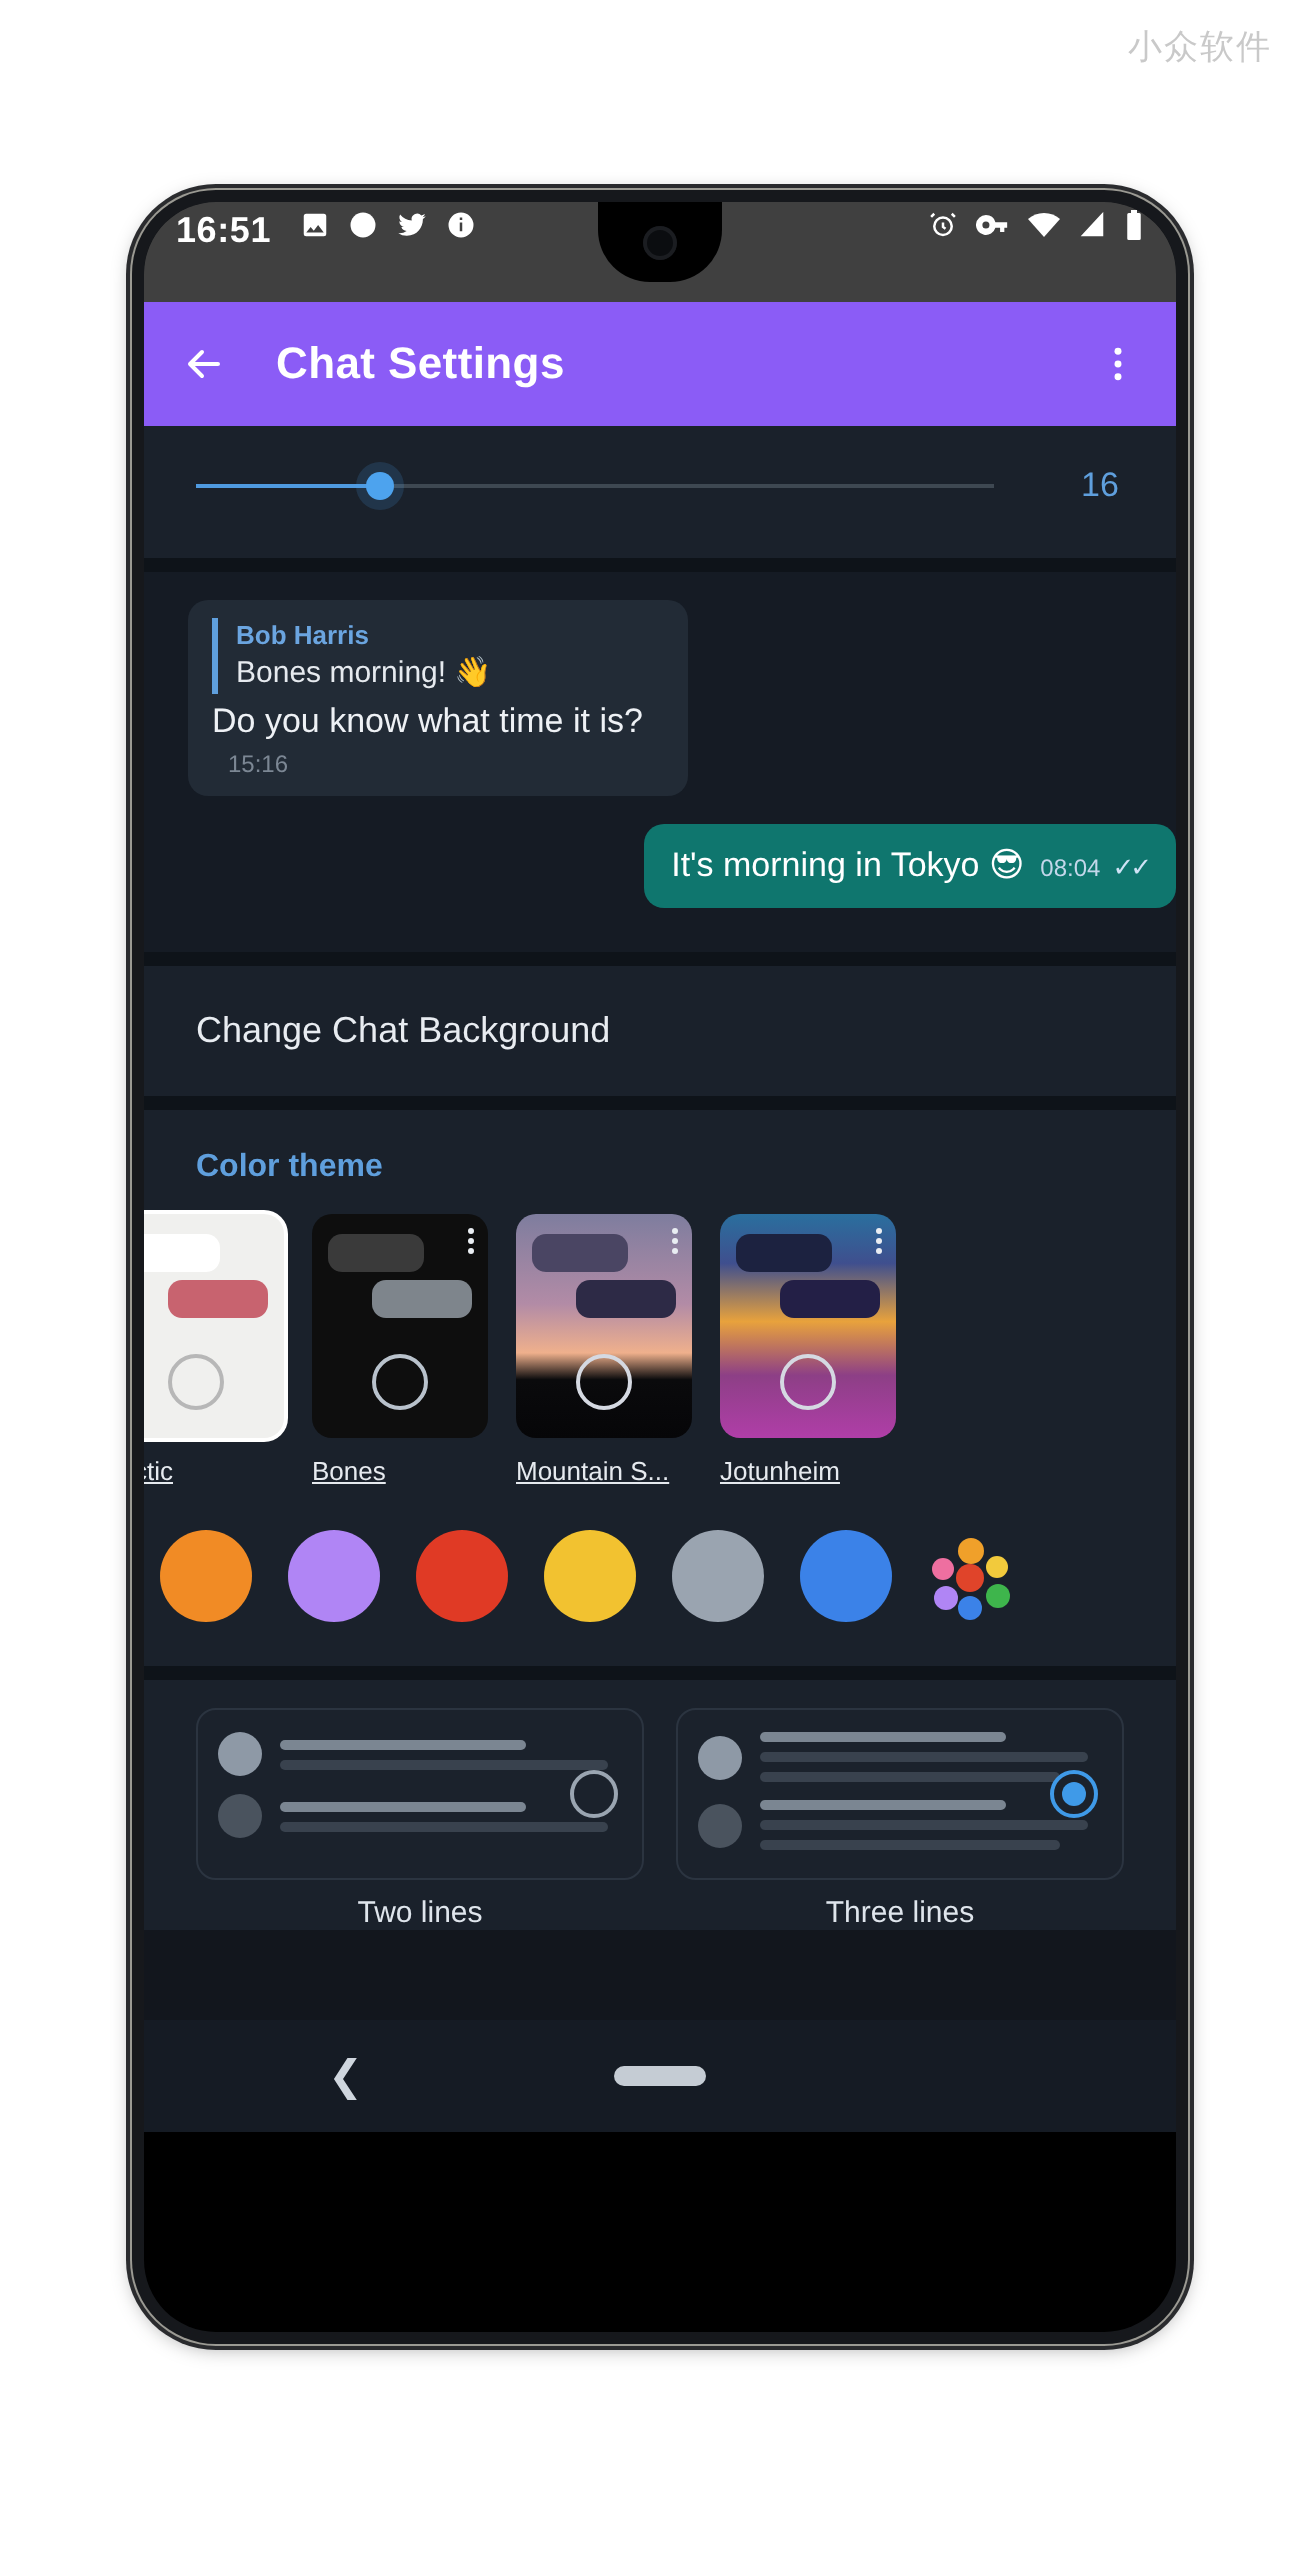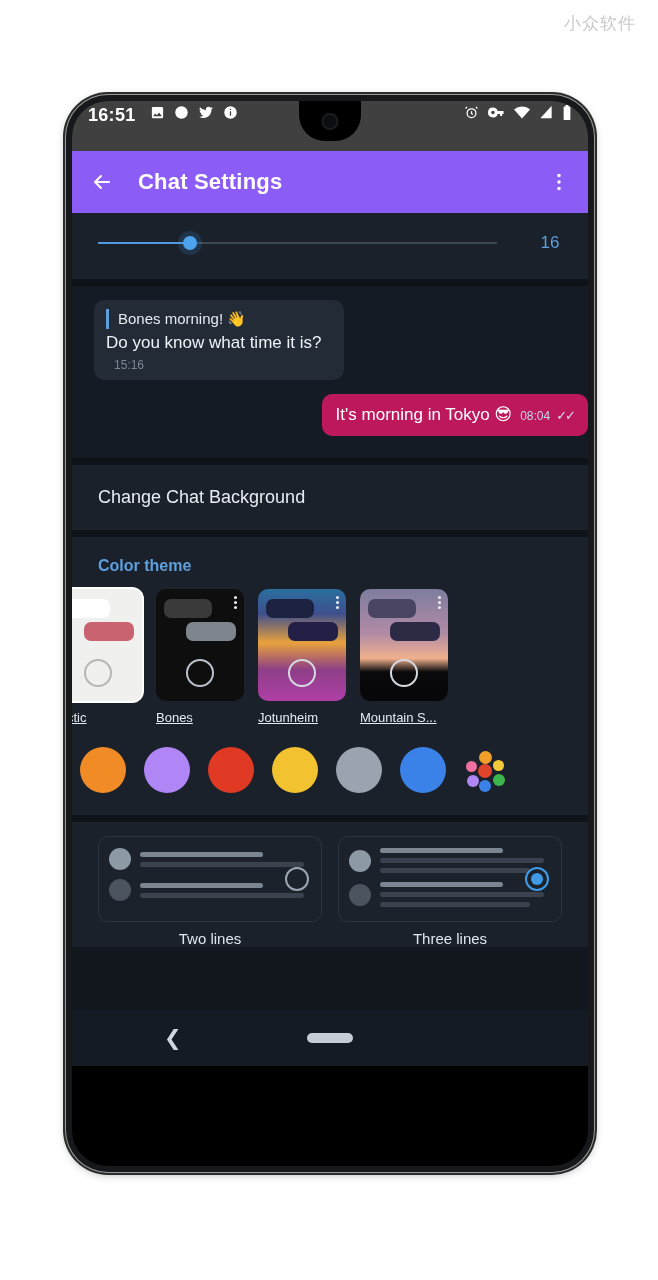--- a/index.html
+++ b/index.html
@@ -120,21 +120,21 @@
     background:#222b36; border-radius: 10px; padding: 9px 12px 7px 12px;
     max-width: 250px; position: relative;
   }
   .reply { border-left: 3px solid #5f9fdd; padding-left: 9px; margin-bottom: 2px; }
   .reply-name { color:#6ba5e0; font-size: 13px; font-weight: 600; line-height: 18px;}
   .reply-text { color:#e6eaef; font-size: 15px; line-height: 20px; }
   .msg-text { color:#eef1f5; font-size: 17px; line-height: 24px; display:inline; }
   .msg-time { color:#7c8794; font-size: 12px; margin-left: 8px; }
   .bubble-out-row { display:flex; justify-content:flex-end; margin-top: 14px; margin-right: -22px;}
   .bubble-out {
-    background:#be185d; border-radius: 10px; padding: 9px 14px 9px 14px;
+    background:#0f766e; border-radius: 10px; padding: 9px 14px 9px 14px;
     display:flex; align-items:baseline;
   }
   .bubble-out .msg-text { color:#fff; font-size:17px; }
   .bubble-out .msg-time { color:#c3d7ea; }
   .ticks { color:#cfe3f6; font-size: 13px; margin-left: 6px; letter-spacing:-2px;}
 
   
   .simple-row {
     padding: 22px 26px; color:#e8ecf1; font-size: 18px;
   }
@@ -290,20 +290,21 @@
             </div>
             <div class="slider-val">16</div>
           </div>
         </div>
 
         <div class="gap"></div>
 
         <div class="preview">
           <div class="bubble-in">
             <div class="reply">
+              <div class="reply-name">Bob Harris</div>
               <div class="reply-text">Bones morning! 👋</div>
             </div>
             <span class="msg-text">Do you know what time it is?</span><span class="msg-time">15:16</span>
           </div>
           <div class="bubble-out-row">
             <div class="bubble-out">
               <span class="msg-text">It's morning in Tokyo 😎</span>
               <span class="msg-time">08:04</span>
               <span class="ticks">✓✓</span>
             </div>
@@ -336,44 +337,44 @@
                   <div class="tc-dots">
                     <i></i>
                     <i></i>
                     <i></i>
                   </div>
                   <div class="tc-ring" style="border-color: rgb(185, 194, 204);"></div>
                 </div>
                 <div class="theme-name">Bones</div>
               </div>
               <div class="theme-item">
+                <div class="theme-card" style="background: linear-gradient(rgb(126, 125, 158) 0%, rgb(178, 139, 166) 40%, rgb(239, 176, 140) 62%, rgb(10, 10, 12) 74%, rgb(6, 6, 8) 100%);">
+                  <div class="tc-bubble" style="left: 8px; top: 10px; width: 48px; height: 19px; background: rgb(74, 69, 99);"></div>
+                  <div class="tc-bubble" style="right: 8px; top: 33px; width: 50px; height: 19px; background: rgb(45, 42, 70);"></div>
+                  <div class="tc-dots">
+                    <i></i>
+                    <i></i>
+                    <i></i>
+                  </div>
+                  <div class="tc-ring" style="border-color: rgb(213, 217, 226);"></div>
+                </div>
+                <div class="theme-name">Mountain S...</div>
+              </div>
+              <div class="theme-item">
                 <div class="theme-card" style="background: linear-gradient(rgb(42, 111, 158) 0%, rgb(63, 79, 142) 22%, rgb(232, 162, 60) 48%, rgb(141, 63, 134) 72%, rgb(176, 62, 168) 100%);">
                   <div class="tc-bubble" style="left: 8px; top: 10px; width: 48px; height: 19px; background: rgb(28, 34, 64);"></div>
                   <div class="tc-bubble" style="right: 8px; top: 33px; width: 50px; height: 19px; background: rgb(35, 31, 70);"></div>
                   <div class="tc-dots">
                     <i></i>
                     <i></i>
                     <i></i>
                   </div>
                   <div class="tc-ring" style="border-color: rgb(213, 217, 226);"></div>
                 </div>
                 <div class="theme-name">Jotunheim</div>
-              </div>
-              <div class="theme-item">
-                <div class="theme-card" style="background: linear-gradient(rgb(126, 125, 158) 0%, rgb(178, 139, 166) 40%, rgb(239, 176, 140) 62%, rgb(10, 10, 12) 74%, rgb(6, 6, 8) 100%);">
-                  <div class="tc-bubble" style="left: 8px; top: 10px; width: 48px; height: 19px; background: rgb(74, 69, 99);"></div>
-                  <div class="tc-bubble" style="right: 8px; top: 33px; width: 50px; height: 19px; background: rgb(45, 42, 70);"></div>
-                  <div class="tc-dots">
-                    <i></i>
-                    <i></i>
-                    <i></i>
-                  </div>
-                  <div class="tc-ring" style="border-color: rgb(213, 217, 226);"></div>
-                </div>
-                <div class="theme-name">Mountain S...</div>
               </div>
             </div>
           <div class="color-strip" id="color-strip">
               <div class="cdot" style="background: rgb(241, 139, 37);"></div>
               <div class="cdot" style="background: rgb(176, 133, 245);"></div>
               <div class="cdot" style="background: rgb(224, 58, 37);"></div>
               <div class="cdot" style="background: rgb(242, 194, 48);"></div>
               <div class="cdot" style="background: rgb(154, 164, 176);"></div>
               <div class="cdot" style="background: rgb(59, 130, 232);"></div>
               <div class="cmulti">

